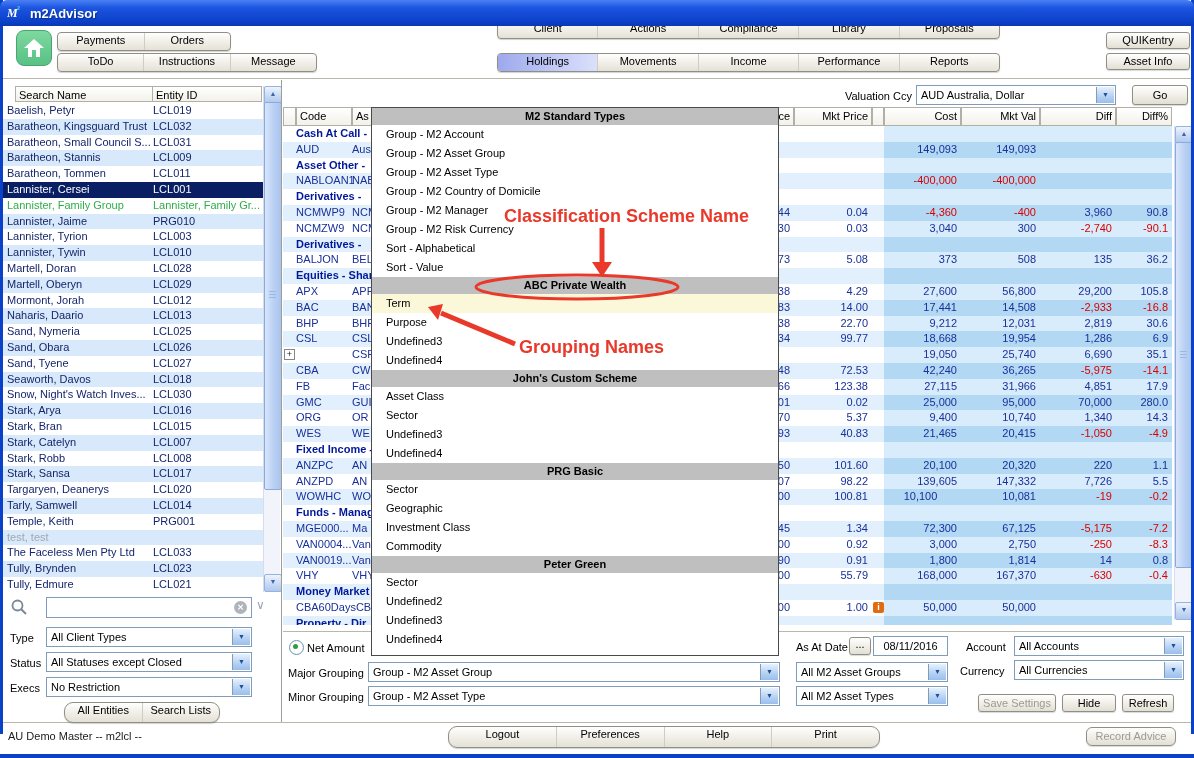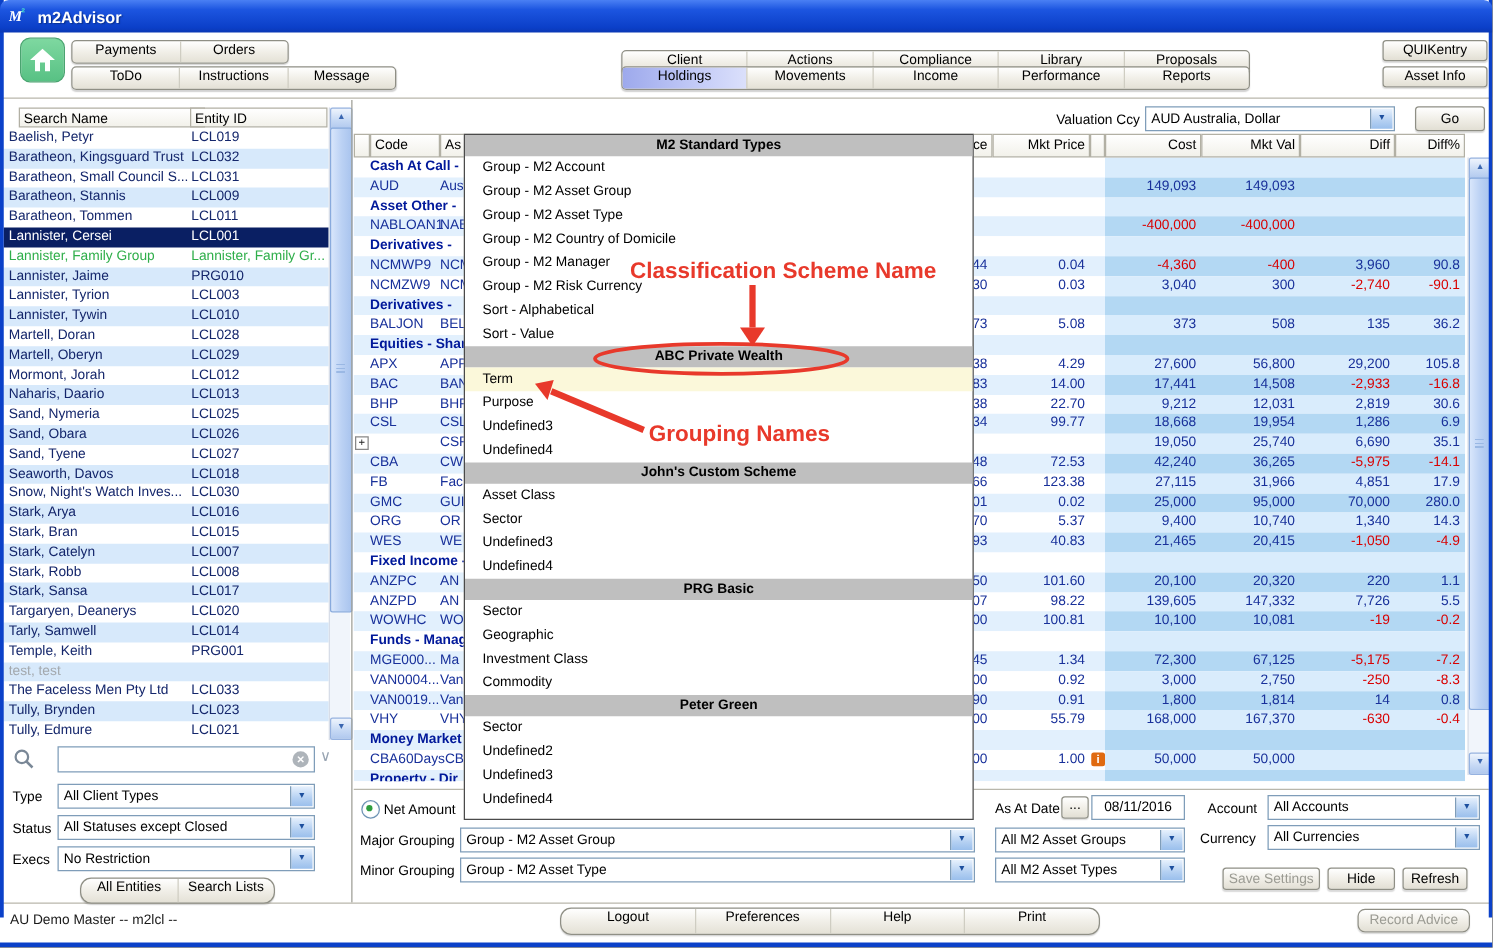--- a/index.html
+++ b/index.html
@@ -122,21 +122,21 @@
   </div>
   <div class="strip" id="strip-l1" style="left:57px;top:32px;width:172px;height:17px">
       <div class="seg">Payments</div>
       <div class="seg">Orders</div>
     </div>
   <div class="strip" id="strip-l2" style="left:57px;top:53px;width:258px;height:17px">
       <div class="seg">ToDo</div>
       <div class="seg">Instructions</div>
       <div class="seg">Message</div>
     </div>
-  <div class="strip" id="strip-r1" style="left:497px;top:40px;width:501px;height:17px">
+  <div class="strip" id="strip-r1" style="left:497px;top:20px;width:501px;height:17px">
       <div class="seg">Client</div>
       <div class="seg">Actions</div>
       <div class="seg">Compliance</div>
       <div class="seg">Library</div>
       <div class="seg">Proposals</div>
     </div>
   <div class="strip" id="strip-r2" style="left:497px;top:53px;width:501px;height:17px">
       <div class="seg active">Holdings</div>
       <div class="seg">Movements</div>
       <div class="seg">Income</div>
@@ -548,21 +548,21 @@
         <div class="tcell r" style="left: 757px; width: 72px;">7,726</div>
         <div class="tcell r" style="left: 833px; width: 52px;">5.5</div>
       </div>
       <div class="trow even" style="top: 489.4px;">
         <div class="bgL"></div>
         <div class="bgR"></div>
         <div class="tcell" style="left: 13px; width: 58px; overflow: visible;">WOWHC</div>
         <div class="tcell" style="left: 69px; width: 300px;">WO</div>
         <div class="tcell r" style="left: 457px; width: 50px;">.00</div>
         <div class="tcell r" style="left: 511px; width: 74px;">100.81</div>
-        <div class="tcell r" style="left: 601px; width: 73px;">10,100</div>
+        <div class="tcell r" style="left: 601px; width: 73px; text-align: center;">10,100</div>
         <div class="tcell r" style="left: 678px; width: 75px;">10,081</div>
         <div class="tcell r neg" style="left: 757px; width: 72px;">-19</div>
         <div class="tcell r neg" style="left: 833px; width: 52px;">-0.2</div>
       </div>
       <div class="trow odd" style="top: 505.2px;">
         <div class="bgL"></div>
         <div class="bgR"></div>
         <div class="gname">Funds - Manag</div>
       </div>
       <div class="trow even" style="top: 521px;">

